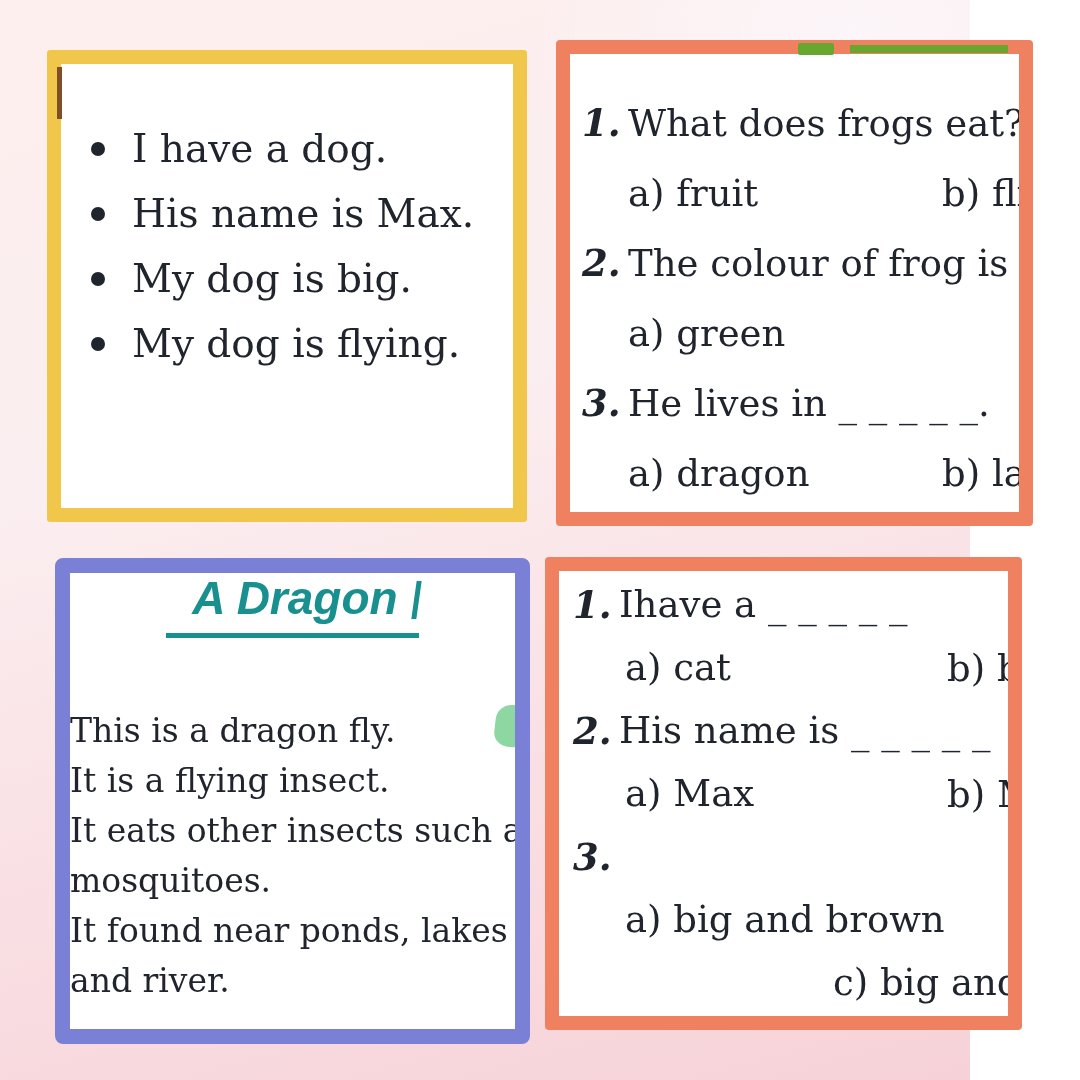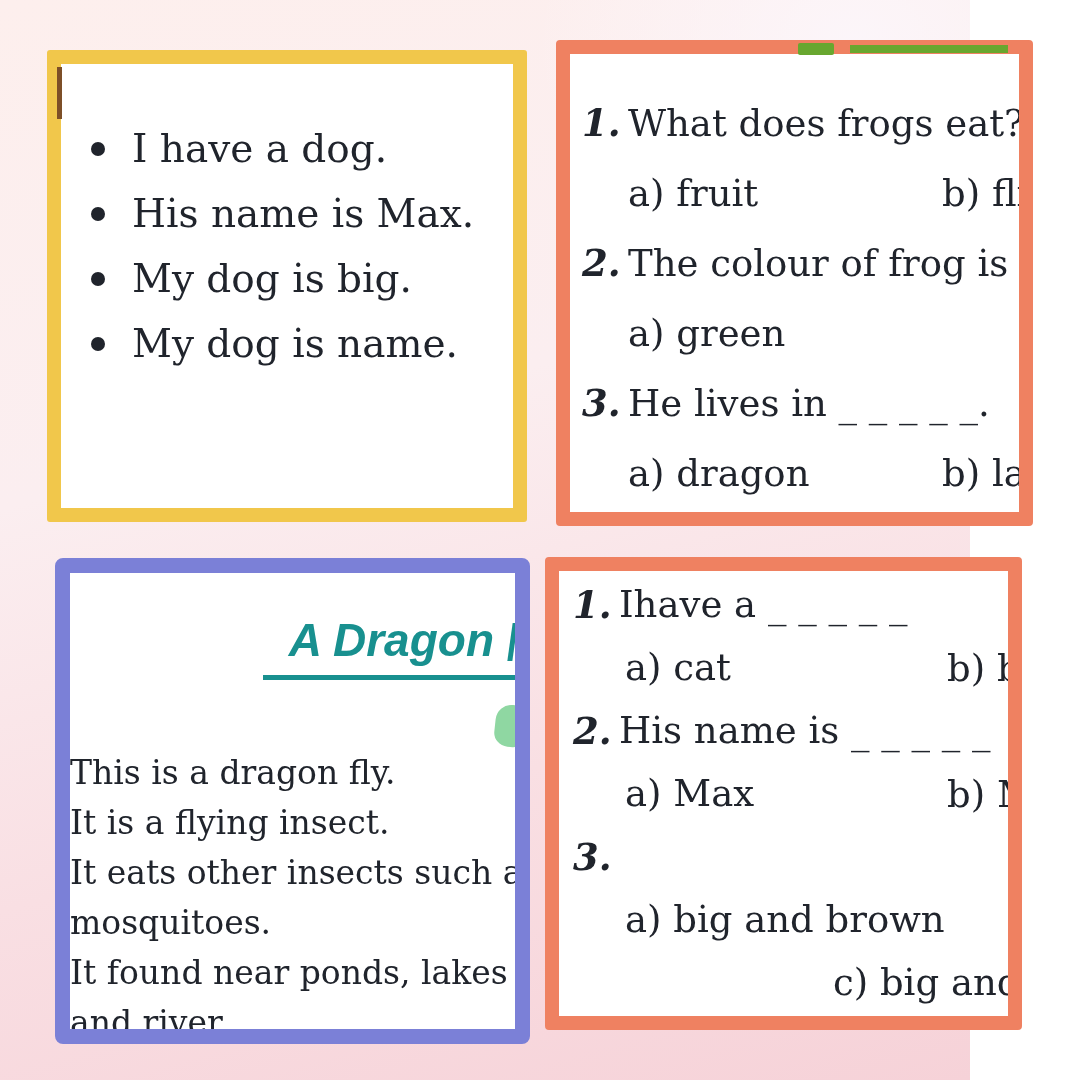--- a/index.html
+++ b/index.html
@@ -82,21 +82,21 @@
   .opt-c-line {
     display: flex; align-items: center; height: 63px;
     padding-left: 260px !important; white-space: nowrap;
   }
 
   
   .card-dragon {
     left: 55px; top: 558px; width: 475px; height: 486px;
     border: 15px solid #7b80d7; border-radius: 8px;
   }
-  .title-row { margin-top: 42px; text-align: right; }
+  .title-row { text-align: center; }
   .dragon-title {
     display: inline-block;
     font-family: "Liberation Sans", sans-serif;
     font-style: italic; font-weight: bold;
     font-size: 46px; line-height: 1.1; color: #18908f;
     border-bottom: 5px solid #18908f;
     padding: 0 0 9px 26px; white-space: nowrap;
   }
   .letter-stub {
     display: inline-block; width: 5px; height: 38px;
@@ -130,21 +130,21 @@
         <div class="bullet-line">
           <span class="dot"></span>
           <span>His name is Max.</span>
         </div>
         <div class="bullet-line">
           <span class="dot"></span>
           <span>My dog is big.</span>
         </div>
         <div class="bullet-line">
           <span class="dot"></span>
-          <span>My dog is name.</span>
+          <span>My dog is flying.</span>
         </div>
       </div>
     </div>
   </section>
 
   <section class="card card-frog">
     <div class="clip">
       <div class="quiz">
         <div class="q-line">
           <span class="q-num">1.</span>

